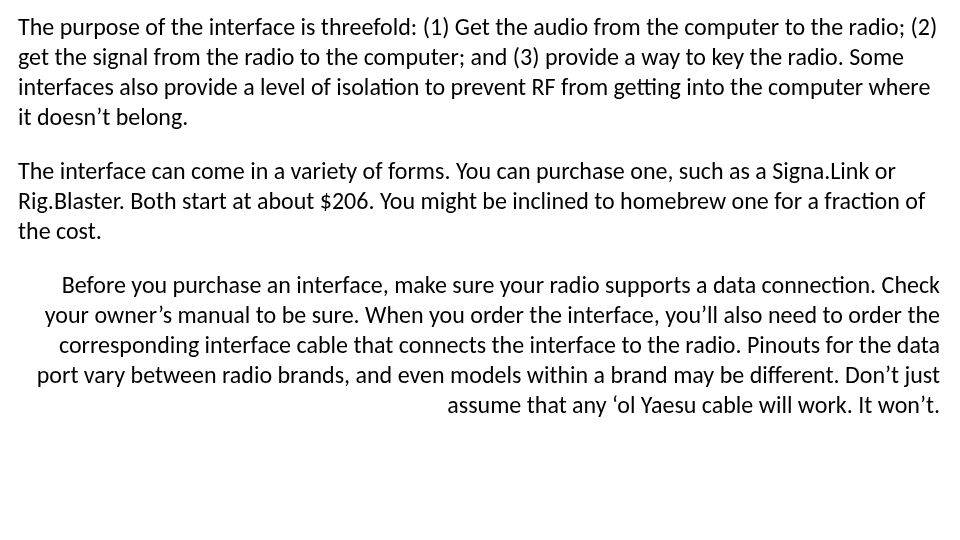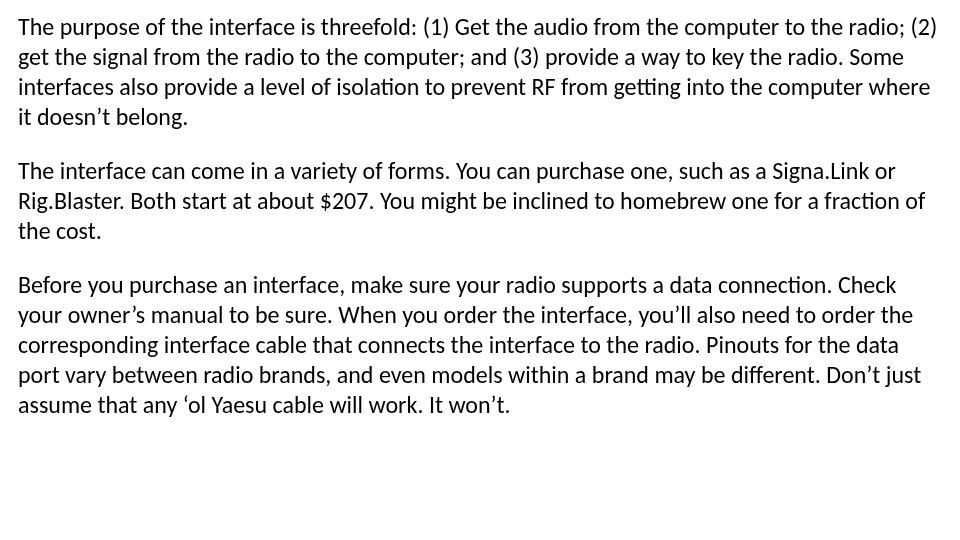--- a/index.html
+++ b/index.html
@@ -12,20 +12,21 @@
       font-size: 24px;
       line-height: 1.25;
       color: #000;
       background: #fff;
     }
     p {
       margin: 0 2px 24px 0;
     }
     p:last-child {
       margin-bottom: 0;
+      text-align: right;
     }
   </style>
 </head>
 <body>
 
 <p>The purpose of the interface is threefold: (1) Get the audio from the computer to the radio; (2) get the signal from the radio to the computer; and (3) provide a way to key the radio.  Some interfaces also provide a level of isolation to prevent RF from getting into the computer where it doesn’t belong.</p>
-<p>The interface can come in a variety of forms.  You can purchase one, such as a Signa.Link or Rig.Blaster.  Both start at about $207.  You might be inclined to homebrew one for a fraction of the cost.</p>
+<p>The interface can come in a variety of forms.  You can purchase one, such as a Signa.Link or Rig.Blaster.  Both start at about $206.  You might be inclined to homebrew one for a fraction of the cost.</p>
 <p>Before you purchase an interface, make sure your radio supports a data connection.  Check your owner’s manual to be sure.  When you order the interface, you’ll also need to order the corresponding interface cable that connects the interface to the radio.  Pinouts for the data port vary between radio brands, and even models within a brand may be different.  Don’t just assume that any ‘ol Yaesu cable will work. It won’t.</p>
 
 </body></html>

